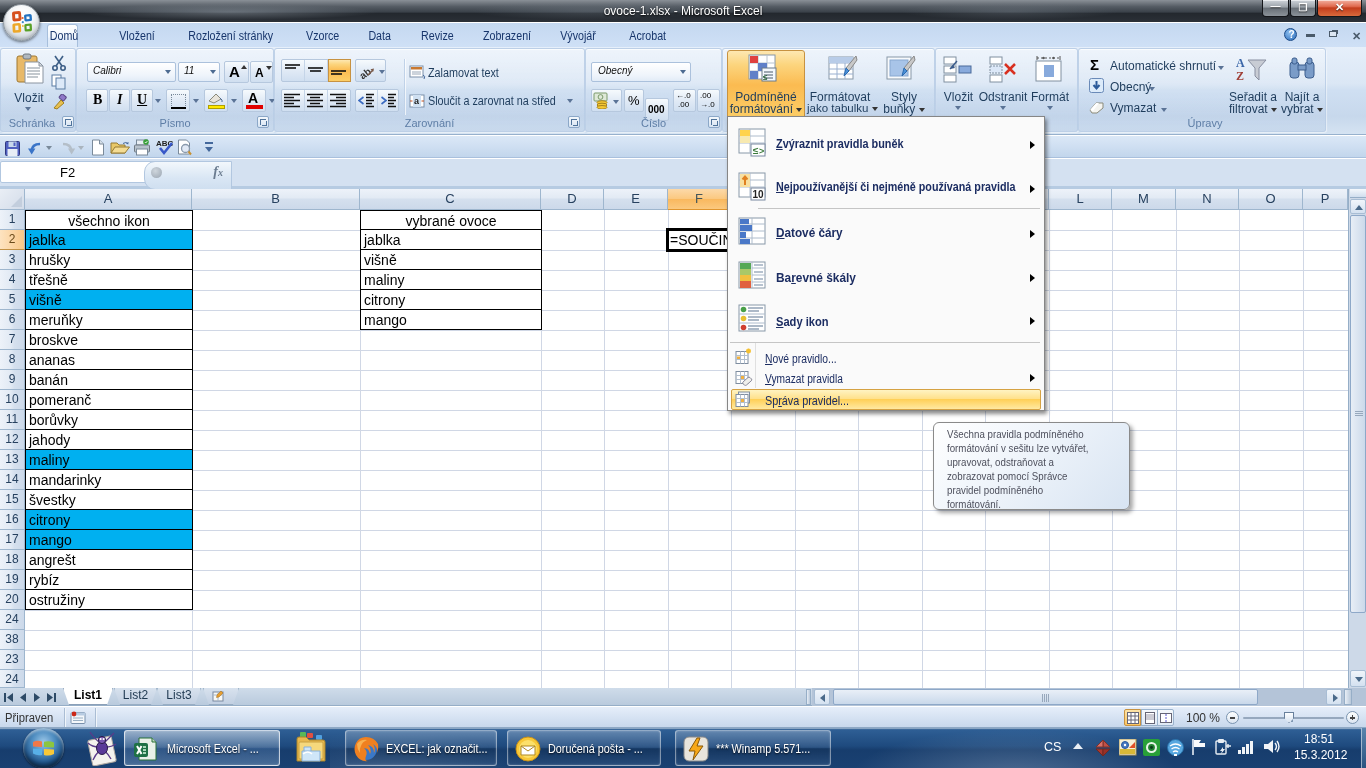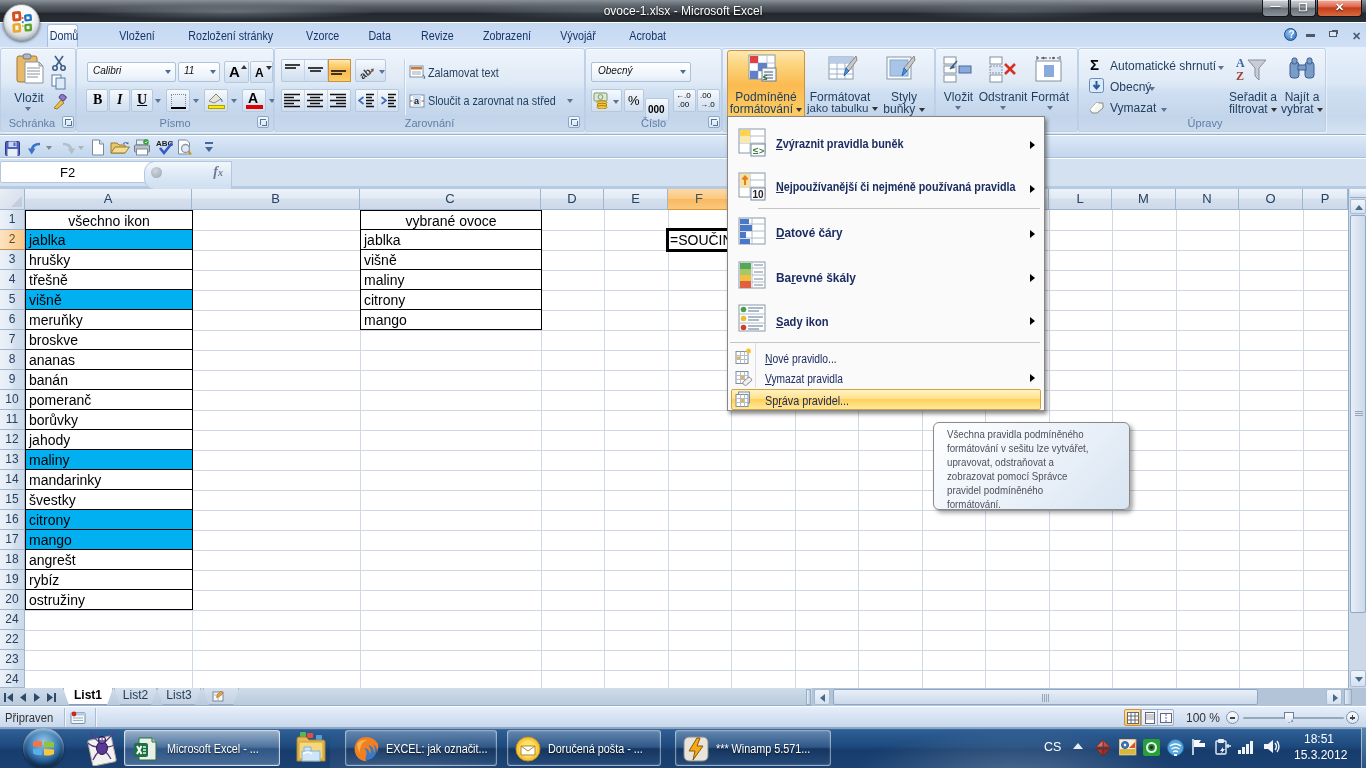--- a/index.html
+++ b/index.html
@@ -559,21 +559,21 @@
 <div class="rowhead abs" style="top:241px;height:20px;">12</div>
 <div class="rowhead abs" style="top:261px;height:20px;">13</div>
 <div class="rowhead abs" style="top:281px;height:20px;">14</div>
 <div class="rowhead abs" style="top:301px;height:20px;">15</div>
 <div class="rowhead abs" style="top:321px;height:20px;">16</div>
 <div class="rowhead abs" style="top:341px;height:20px;">17</div>
 <div class="rowhead abs" style="top:361px;height:20px;">18</div>
 <div class="rowhead abs" style="top:381px;height:20px;">19</div>
 <div class="rowhead abs" style="top:401px;height:20px;">20</div>
 <div class="rowhead abs" style="top:421px;height:20px;">24</div>
-<div class="rowhead abs" style="top:441px;height:20px;">22</div>
+<div class="rowhead abs" style="top:441px;height:20px;">38</div>
 <div class="rowhead abs" style="top:461px;height:20px;">23</div>
 <div class="rowhead abs" style="top:481px;height:18px;">24</div>
 <div class="abs" style="left:192px;top:21px;width:1px;height:478px;background:#d0d7e5;"></div>
 <div class="abs" style="left:360px;top:21px;width:1px;height:478px;background:#d0d7e5;"></div>
 <div class="abs" style="left:541px;top:21px;width:1px;height:478px;background:#d0d7e5;"></div>
 <div class="abs" style="left:604px;top:21px;width:1px;height:478px;background:#d0d7e5;"></div>
 <div class="abs" style="left:668px;top:21px;width:1px;height:478px;background:#d0d7e5;"></div>
 <div class="abs" style="left:731px;top:21px;width:1px;height:478px;background:#d0d7e5;"></div>
 <div class="abs" style="left:795px;top:21px;width:1px;height:478px;background:#d0d7e5;"></div>
 <div class="abs" style="left:858px;top:21px;width:1px;height:478px;background:#d0d7e5;"></div>

